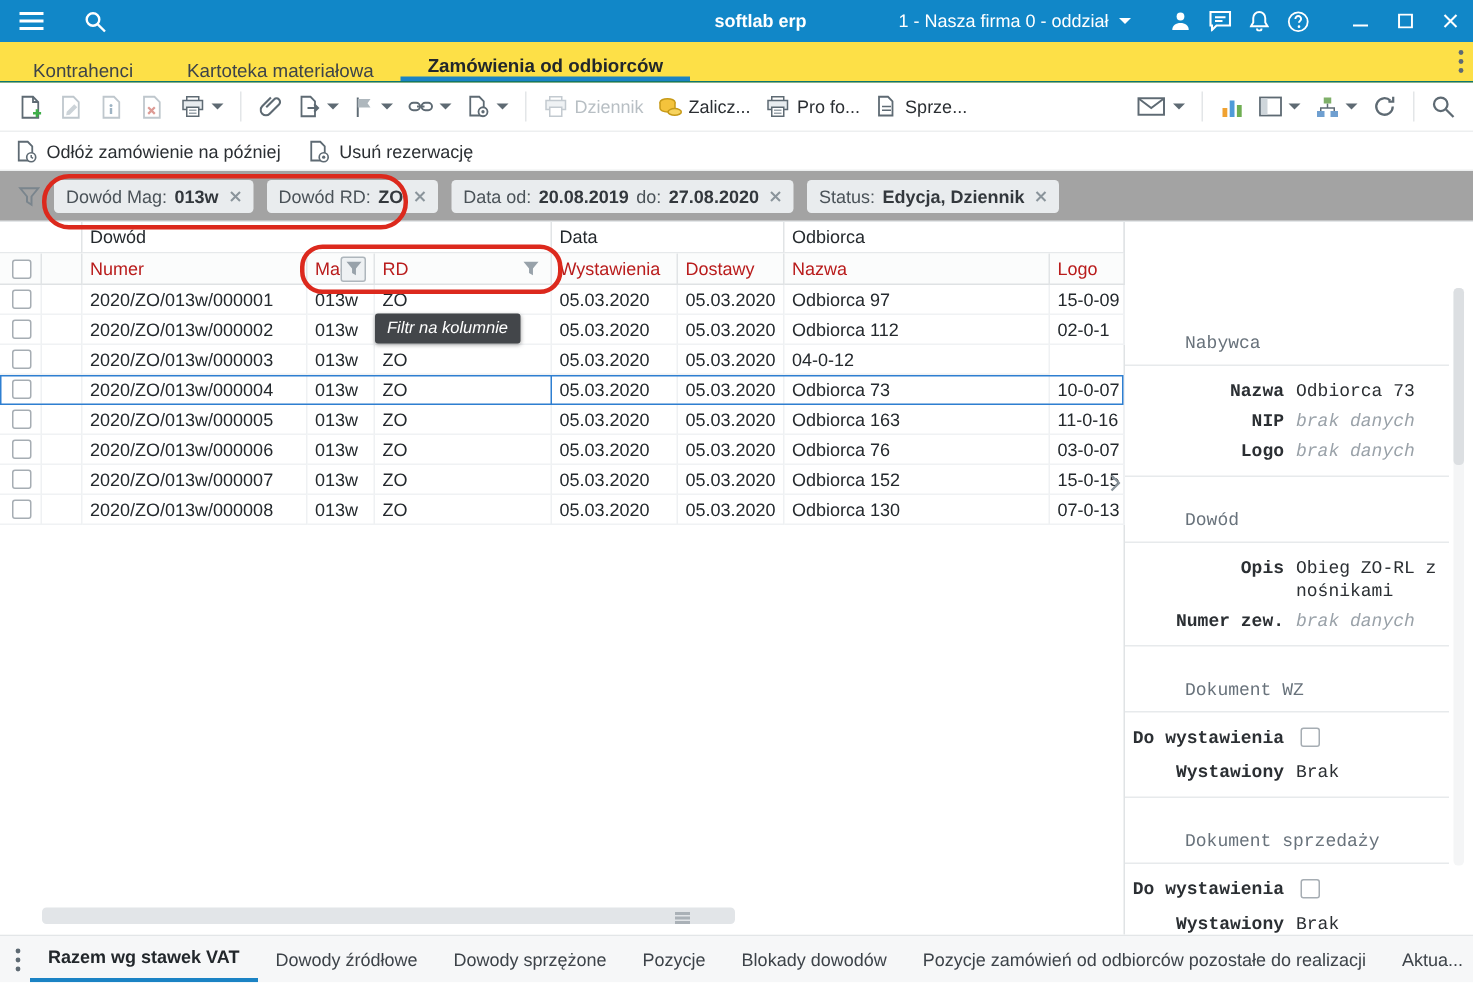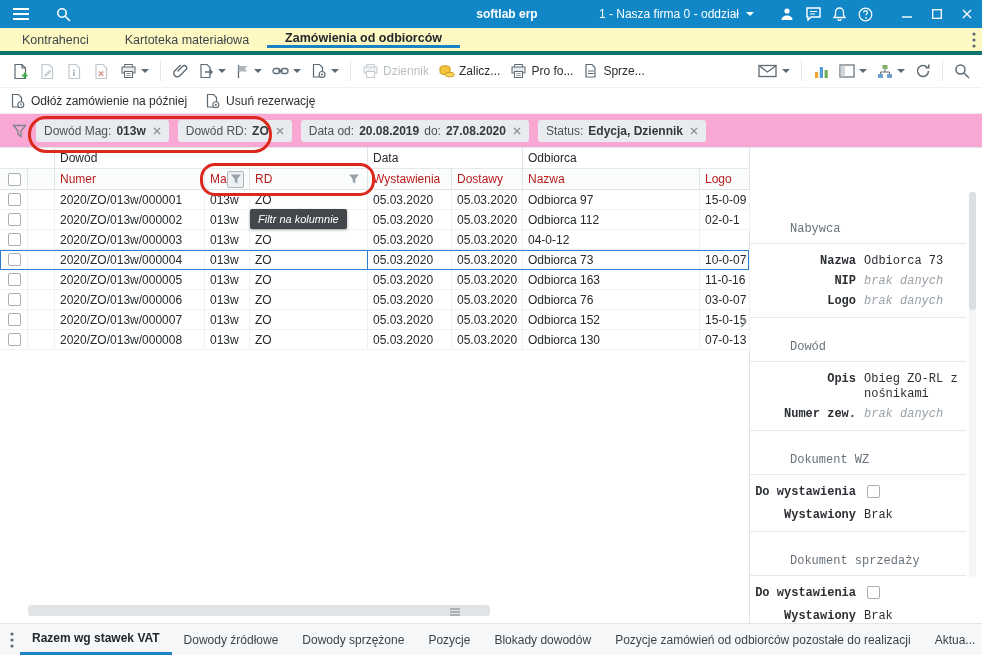--- a/index.html
+++ b/index.html
@@ -15,22 +15,22 @@
   .tb-title { position:absolute; left:50%; transform:translateX(-50%); font-size:12px; font-weight:bold;margin-left:16px; }
   .tb-right { margin-left:auto; display:flex; align-items:center; }
   .tb-company { display:flex; align-items:center; gap:7px; font-size:12px; margin-right:20px; }
   .tb-ic { display:inline-flex; align-items:center; justify-content:center; width:26px; height:28px; }
   .winbtn { width:30px; height:28px; display:inline-flex; align-items:center; justify-content:center; }
   .chev { width:0; height:0; border-left:4px solid transparent; border-right:4px solid transparent;
           border-top:4px solid #5e6a73; display:inline-block; }
   .chev.w { border-top-color:#fff; }
 
   
-  .tabbar { flex:0 0 27px; background:#fef9c3; border-bottom:4px solid #0f766e;
-            display:flex; align-items:center; padding-left:4px; position:relative; }
+  .tabbar { flex:0 0 27px; background:#fde047; border-bottom:1px solid #0f766e;
+            display:flex; align-items:flex-end; padding-left:4px; position:relative; }
   .tab { padding:0 18px; display:flex; align-items:center; font-size:12.5px; color:#3d4349; }
   .tab.active { font-weight:bold; color:#22272b; border-bottom:3px solid var(--accent_blue,#1b83c4); }
   .tab-menu { position:absolute; right:6px; top:0; height:100%; display:flex; align-items:center; }
 
   
   .toolbar { flex:0 0 33px; display:flex; align-items:center; padding:0 8px; gap:2px;
              border-bottom:1px solid #edeff0; background:#fff; }
   .tbtn { height:26px; min-width:24px; display:inline-flex; align-items:center; justify-content:center;
           gap:4px; padding:0 4px; border-radius:3px; }
   .tbtn .lbl { font-size:12px; color:#2b2f33; white-space:nowrap; }
@@ -38,21 +38,21 @@
   .sep { width:1px; height:20px; background:#e3e6e8; margin:0 5px; flex:0 0 1px; }
   .spacer { flex:1; }
 
   
   .actionbar { flex:0 0 26px; display:flex; align-items:center; gap:18px; padding:0 10px;
                border-bottom:1px solid #edeff0; background:#fff; }
   .abtn { display:inline-flex; align-items:center; gap:6px; font-size:12px; color:#2b2f33; }
 
   
   .filterbar { flex:0 0 34px; display:flex; align-items:center; gap:9px; padding:0 12px;
-               border-bottom:1px solid #e3e6e8; background:#f9a8d4; }
+               border-bottom:1px solid #e3e6e8; background:#a3a3a3; }
   .chip { background:#e9ecee; border-radius:3px; height:22px; display:inline-flex; align-items:center;
           gap:5px; padding:0 8px; color:#4a5258; font-size:12px; white-space:nowrap; }
   .chip .b { font-weight:bold; color:#33383d; }
   .chip .x { display:inline-flex; margin-left:2px; }
 
   
   .main { flex:1; display:flex; min-height:0; }
   .table-area { width:750px; flex:0 0 750px; border-right:1px solid #e0e3e5; position:relative;
                 display:flex; flex-direction:column; background:#fff; }
   .trow { display:grid; grid-template-columns:28px 27px 150px 45px 118px 84px 71px 177px 50px; }

